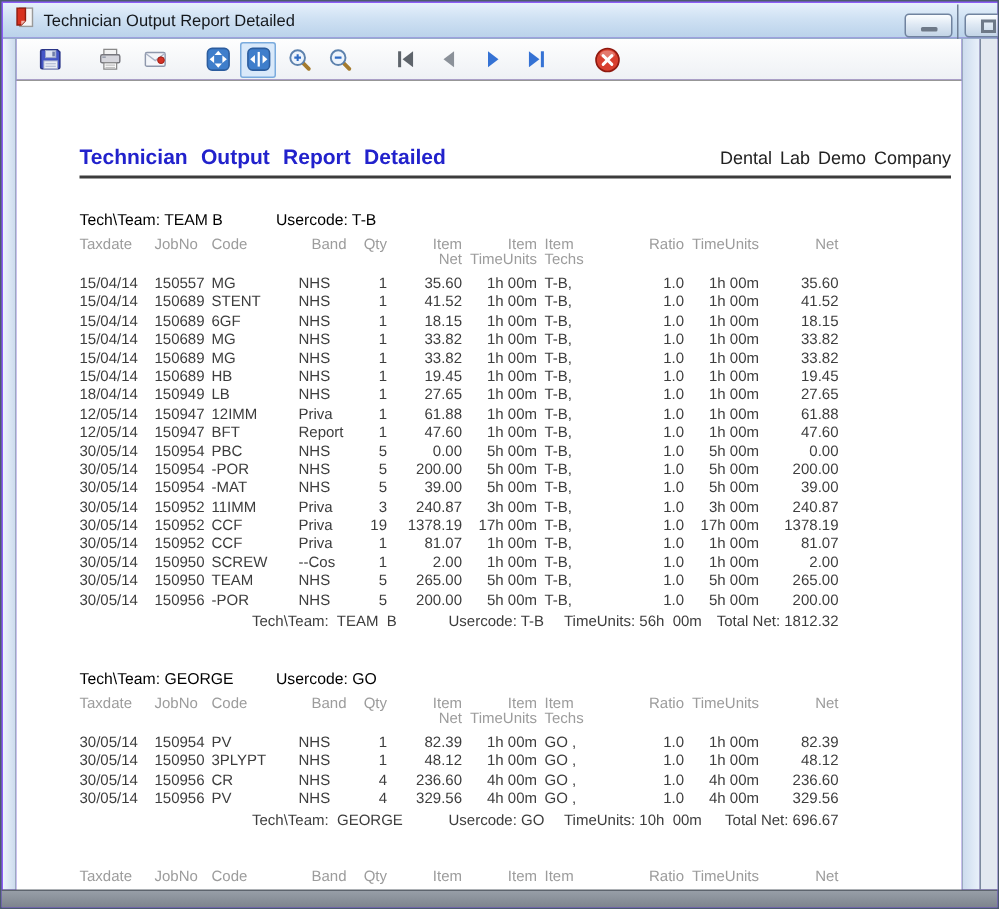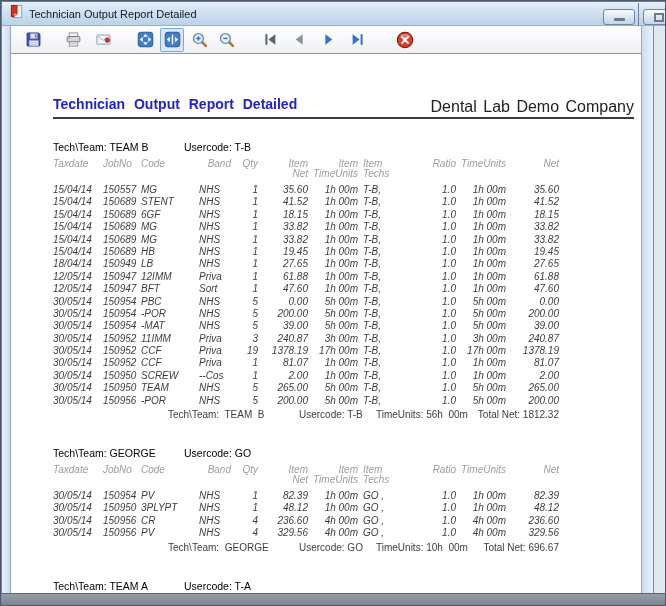--- a/index.html
+++ b/index.html
@@ -36,28 +36,28 @@
   .frame-right{position:absolute;left:640px;top:25px;width:12px;bottom:12px;
     background:linear-gradient(90deg,#cddcee,#e9f1fa);border-left:1px solid #9aa9bf;box-sizing:border-box;}
   .sliver{position:absolute;left:652px;top:25px;width:14px;bottom:12px;background:#e2e8f0;
     border-left:1px solid #7c8a9e;box-sizing:border-box;}
   .bottom-frame{position:absolute;left:0;right:0;bottom:0;height:12px;
     background:linear-gradient(#979ea7,#7d848d);border-top:1px solid #5d646d;box-sizing:border-box;}
   
   .page{position:absolute;left:10px;top:53px;width:630px;height:541px;background:#ffffff;overflow:hidden;}
   .content{margin:42px 0 0 42px;width:581px;position:relative;}
   .report-title{font-size:14px;font-weight:bold;color:#2222cc;word-spacing:5px;line-height:16px;}
-  .company{position:absolute;right:0;top:2px;font-size:16px;color:#222;word-spacing:2px;text-align:right;}
+  .company{position:absolute;right:0;top:2px;font-size:12px;color:#222;word-spacing:2px;text-align:right;}
   .subtitle{margin-top:6px;font-size:10px;color:#8e8e8e;white-space:pre;line-height:12px;}
   .rule{margin-top:5px;height:2px;background:#3c3c3c;}
   .section{margin-top:26px;}
   .section.first{margin-top:22px;}
   .sec-head{font-size:10.5px;font-weight:normal;color:#000;line-height:13px;white-space:pre;}
   .sec-head .t{display:inline-block;width:131px;}
-  .cols,.trow{display:grid;grid-template-columns:50px 38px 58px 32px 27px 50px 50px 5px 50px 43px 50px 53px;width:506px;font-style:italic;}
+  .cols,.trow{display:grid;grid-template-columns:50px 38px 58px 32px 27px 50px 50px 5px 50px 43px 50px 53px;width:506px;}
   .cols{margin-top:5px;font-size:10px;color:#9c9c9c;line-height:10px;}
   .rows{margin-top:5px;}
   .trow{font-size:10px;color:#3d3d3d;height:12.4px;line-height:12.4px;white-space:nowrap;}
   .al{text-align:left;}
   .ar{text-align:right;}
   .summary{position:relative;height:12px;margin-top:2px;font-size:10px;color:#3d3d3d;}
   .summary span{position:absolute;white-space:pre;top:0;line-height:12px;}
   .s1{left:115px;} .s2{left:246px;} .s3{left:323px;} .s4{right:75px;}
 </style>
 </head>
@@ -359,21 +359,21 @@
                 <div></div>
                 <div class="al">T-B,</div>
                 <div class="ar">1.0</div>
                 <div class="ar">1h 00m</div>
                 <div class="ar">61.88</div>
               </div>
               <div class="trow">
                 <div class="al">12/05/14</div>
                 <div class="al">150947</div>
                 <div class="al">BFT</div>
-                <div class="al">Sort</div>
+                <div class="al">Report</div>
                 <div class="ar">1</div>
                 <div class="ar">47.60</div>
                 <div class="ar">1h 00m</div>
                 <div></div>
                 <div class="al">T-B,</div>
                 <div class="ar">1.0</div>
                 <div class="ar">1h 00m</div>
                 <div class="ar">47.60</div>
               </div>
               <div class="trow">
@@ -612,21 +612,20 @@
               </div>
             </div>
             <div class="summary">
               <span class="s1">Tech\Team:  GEORGE</span>
               <span class="s2">Usercode: GO</span>
               <span class="s3">TimeUnits: 10h  00m</span>
               <span class="s4">Total Net: 696.67</span>
             </div>
           </div>
           <div class="section">
-            <div class="sec-head"><span class="t">Tech\Team: TEAM A</span><span>Usercode: T-A</span></div>
             <div class="cols">
               <div class="al">
                 <div>Taxdate</div>
               </div>
               <div class="al">
                 <div>JobNo</div>
               </div>
               <div class="al">
                 <div>Code</div>
               </div>

